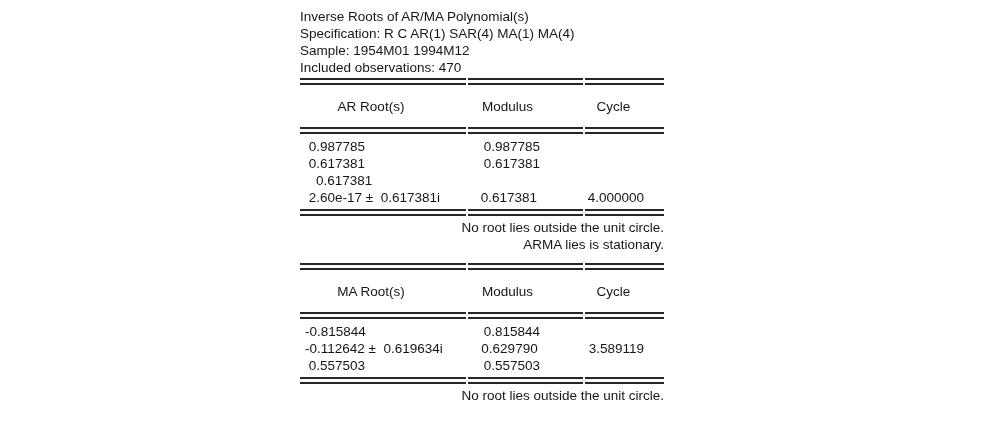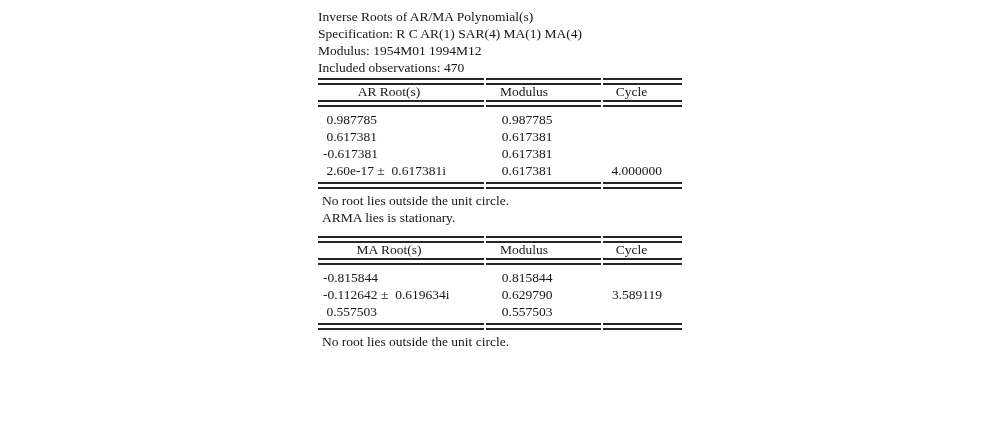--- a/index.html
+++ b/index.html
@@ -9,67 +9,66 @@
     overflow: hidden;
   }
   body {
     font-family: "Liberation Sans", "DejaVu Sans", sans-serif;
     font-size: 13.5px;
     color: #161616;
     position: relative;
   }
   .page {
     position: absolute;
-    left: 318px;
+    left: 300px;
     top: 8px;
     width: 364px;
-    font-family: Liberation Serif, serif;
   }
   .header { margin-bottom: 2px; }
   .hline { height: 17px; line-height: 17px; white-space: pre; }
 
   
   .rule { display: flex; gap: 2px; }
   .rule span {
     display: block;
     height: 7px;
     border-top: 2px solid #262626;
     border-bottom: 2px solid #262626;
   }
   .rs1 { width: 166px; }
   .rs2 { width: 115px; }
   .rs3 { width: 79px; }
 
   .trow { display: flex; }
-  .thead { height: 15px; align-items: flex-end; }
+  .thead { height: 42px; align-items: center; }
   .c1 { width: 168px; }
   .c2 { width: 117px; }
   .c3 { width: 79px; }
   .thead .c1 { text-align: center; padding-right: 26px; }
   .thead .c2 { padding-left: 14px; }
   .thead .c3 { text-align: center; padding-right: 22px; }
 
   .tbody { padding: 4px 0 3px 0; }
   .drow { display: flex; height: 17px; line-height: 17px; gap: 21px; }
   .drow .c1 { padding-left: 5px; white-space: pre; }
   .drow .c2 { padding-left: 16px; }
   .drow .c3 { text-align: right; padding-right: 20px; }
 
   .notes { margin-top: 3px; margin-bottom: 10px; padding-left: 4px; }
-  .notes .nline { height: 17px; line-height: 17px; }
+  .notes .nline { height: 17px; line-height: 17px; text-align: right; }
 </style>
 </head>
 <body>
 
 <div class="page">
 
   <div class="header">
     <div class="hline">Inverse Roots of AR/MA Polynomial(s)</div>
     <div class="hline">Specification: R C AR(1) SAR(4) MA(1) MA(4)</div>
-    <div class="hline">Modulus: 1954M01 1994M12</div>
+    <div class="hline">Sample: 1954M01 1994M12</div>
     <div class="hline">Included observations: 470</div>
   </div>
 
   <div>
     <div class="rule">
         <span class="rs1"></span>
         <span class="rs2"></span>
         <span class="rs3"></span>
       </div>
     <div class="trow thead">
@@ -87,21 +86,20 @@
         <div class="c1"> 0.987785</div>
         <div class="c2">0.987785</div>
         <div class="c3"></div>
       </div>
       <div class="drow">
         <div class="c1"> 0.617381</div>
         <div class="c2">0.617381</div>
         <div class="c3"></div>
       </div>
       <div class="drow">
-        <div class="c1">-0.617381</div>
         <div class="c2">0.617381</div>
         <div class="c3"></div>
       </div>
       <div class="drow">
         <div class="c1"> 2.60e-17 ±  0.617381i</div>
         <div class="c2">0.617381</div>
         <div class="c3">4.000000</div>
       </div>
     </div>
     <div class="rule">

